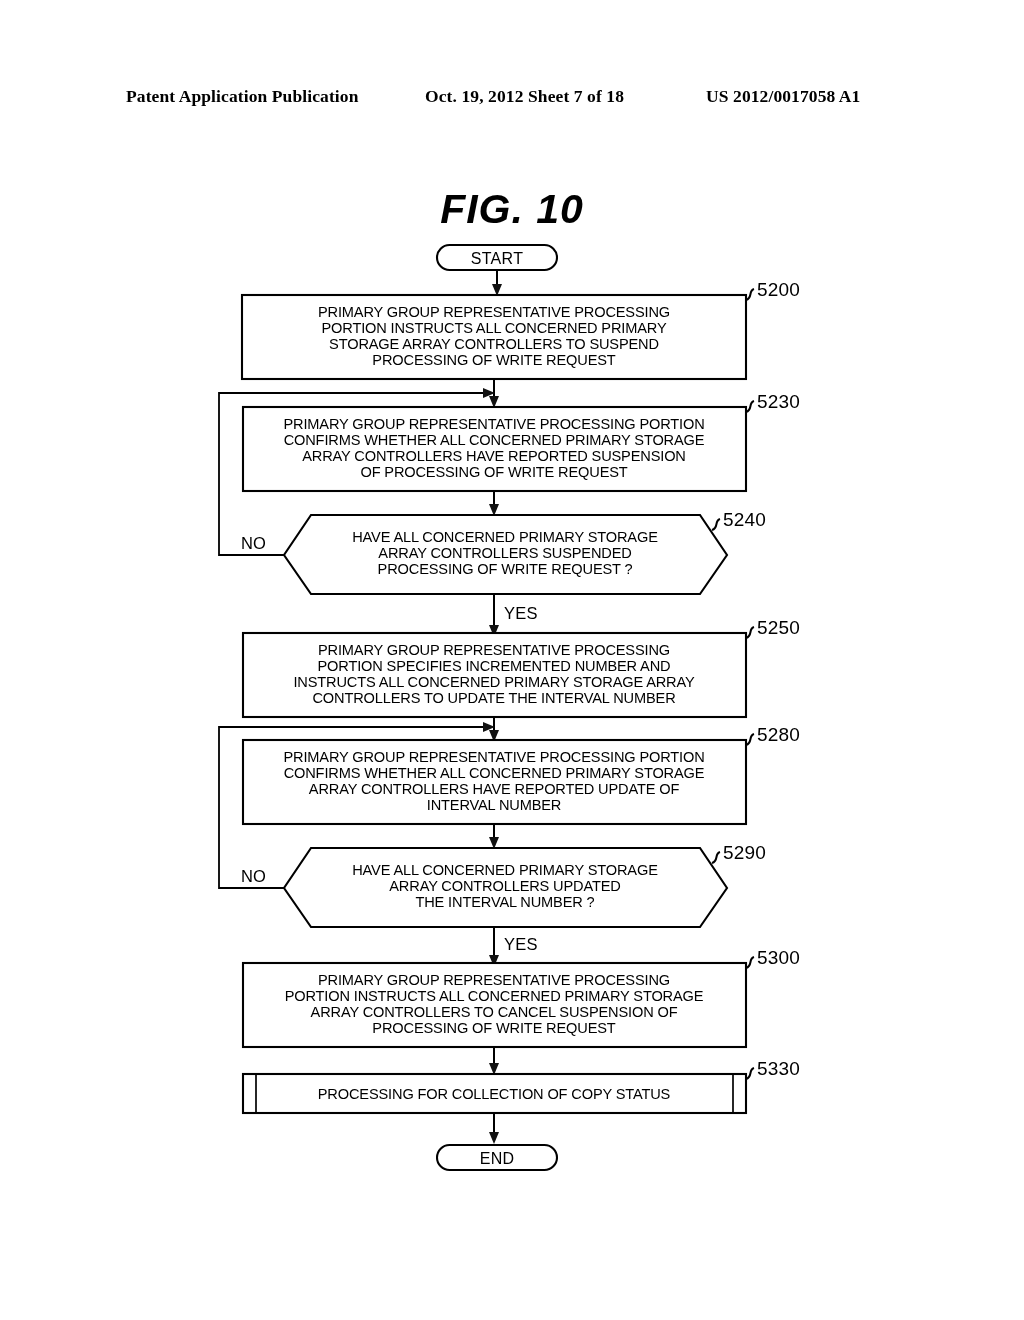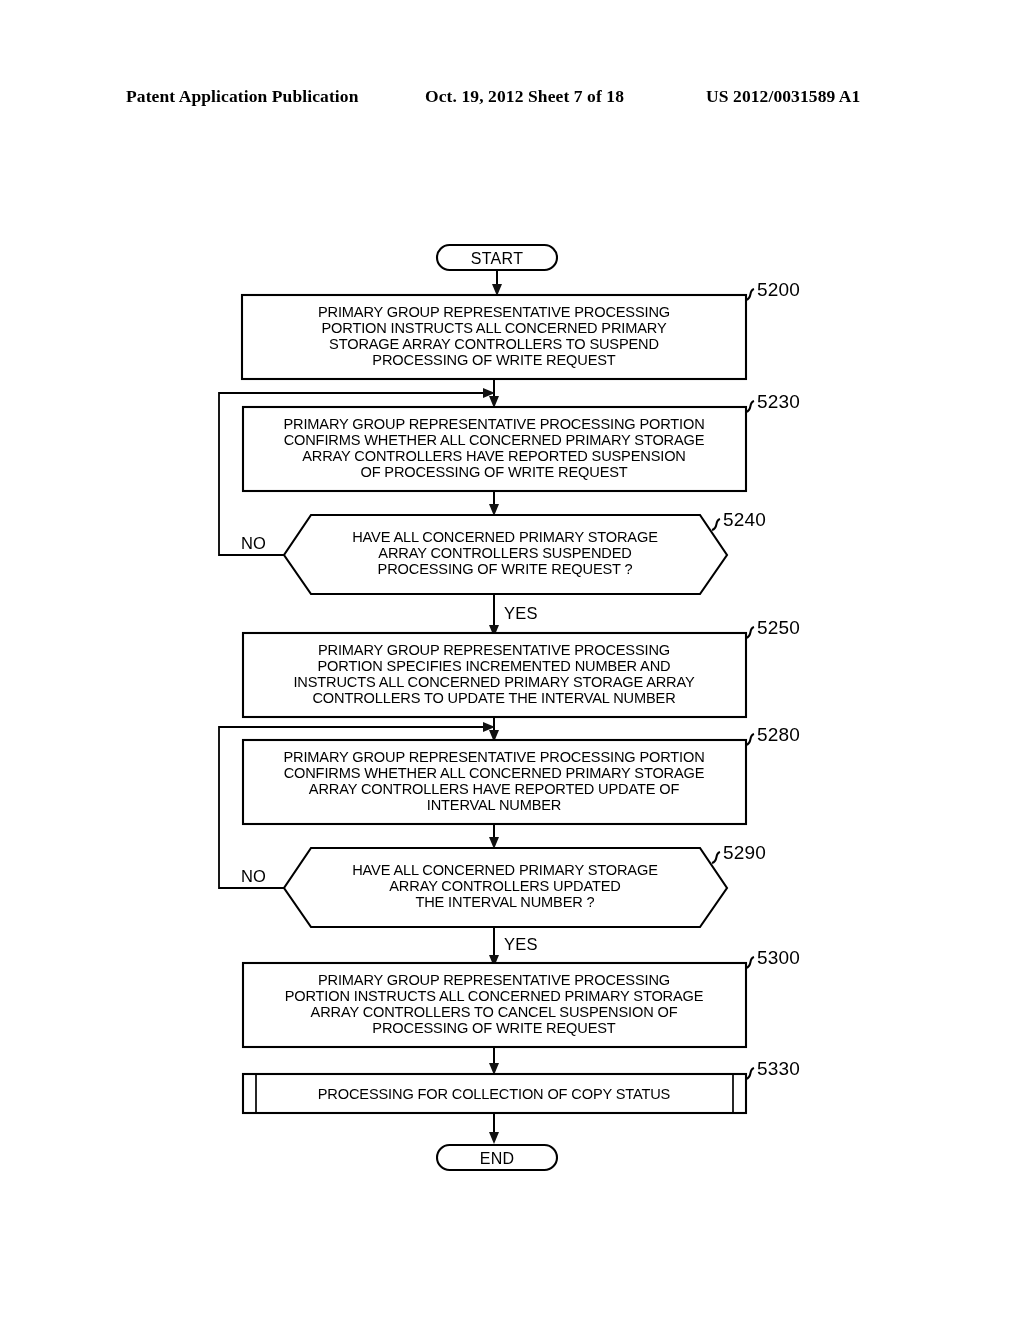--- a/index.html
+++ b/index.html
@@ -96,23 +96,24 @@
   .shadow      { fill: #111111; }
 </style>
 </head>
 <body>
 
 <div id="sheet">
 
   <div class="pub-header">
     <span class="hdr-left">Patent Application Publication</span>
     <span class="hdr-mid">Oct. 19, 2012  Sheet 7 of 18</span>
-    <span class="hdr-right">US 2012/0031589 A1</span>
+    <span class="hdr-right">US 2012/0017058 A1</span>
   </div>
 
+  <div class="fig-title">FIG.  10</div>
 
   <svg id="flow" viewBox="0 0 1024 1320">
 
     <g>
       <rect class="shape-line" x="437" y="245" width="120" height="25" rx="12.5" ry="12.5"></rect>
       <text class="term-text" x="497" y="264">START</text>
     </g>
 
     <g>
       <path class="conn" d="M497,270 L497,288"></path>

